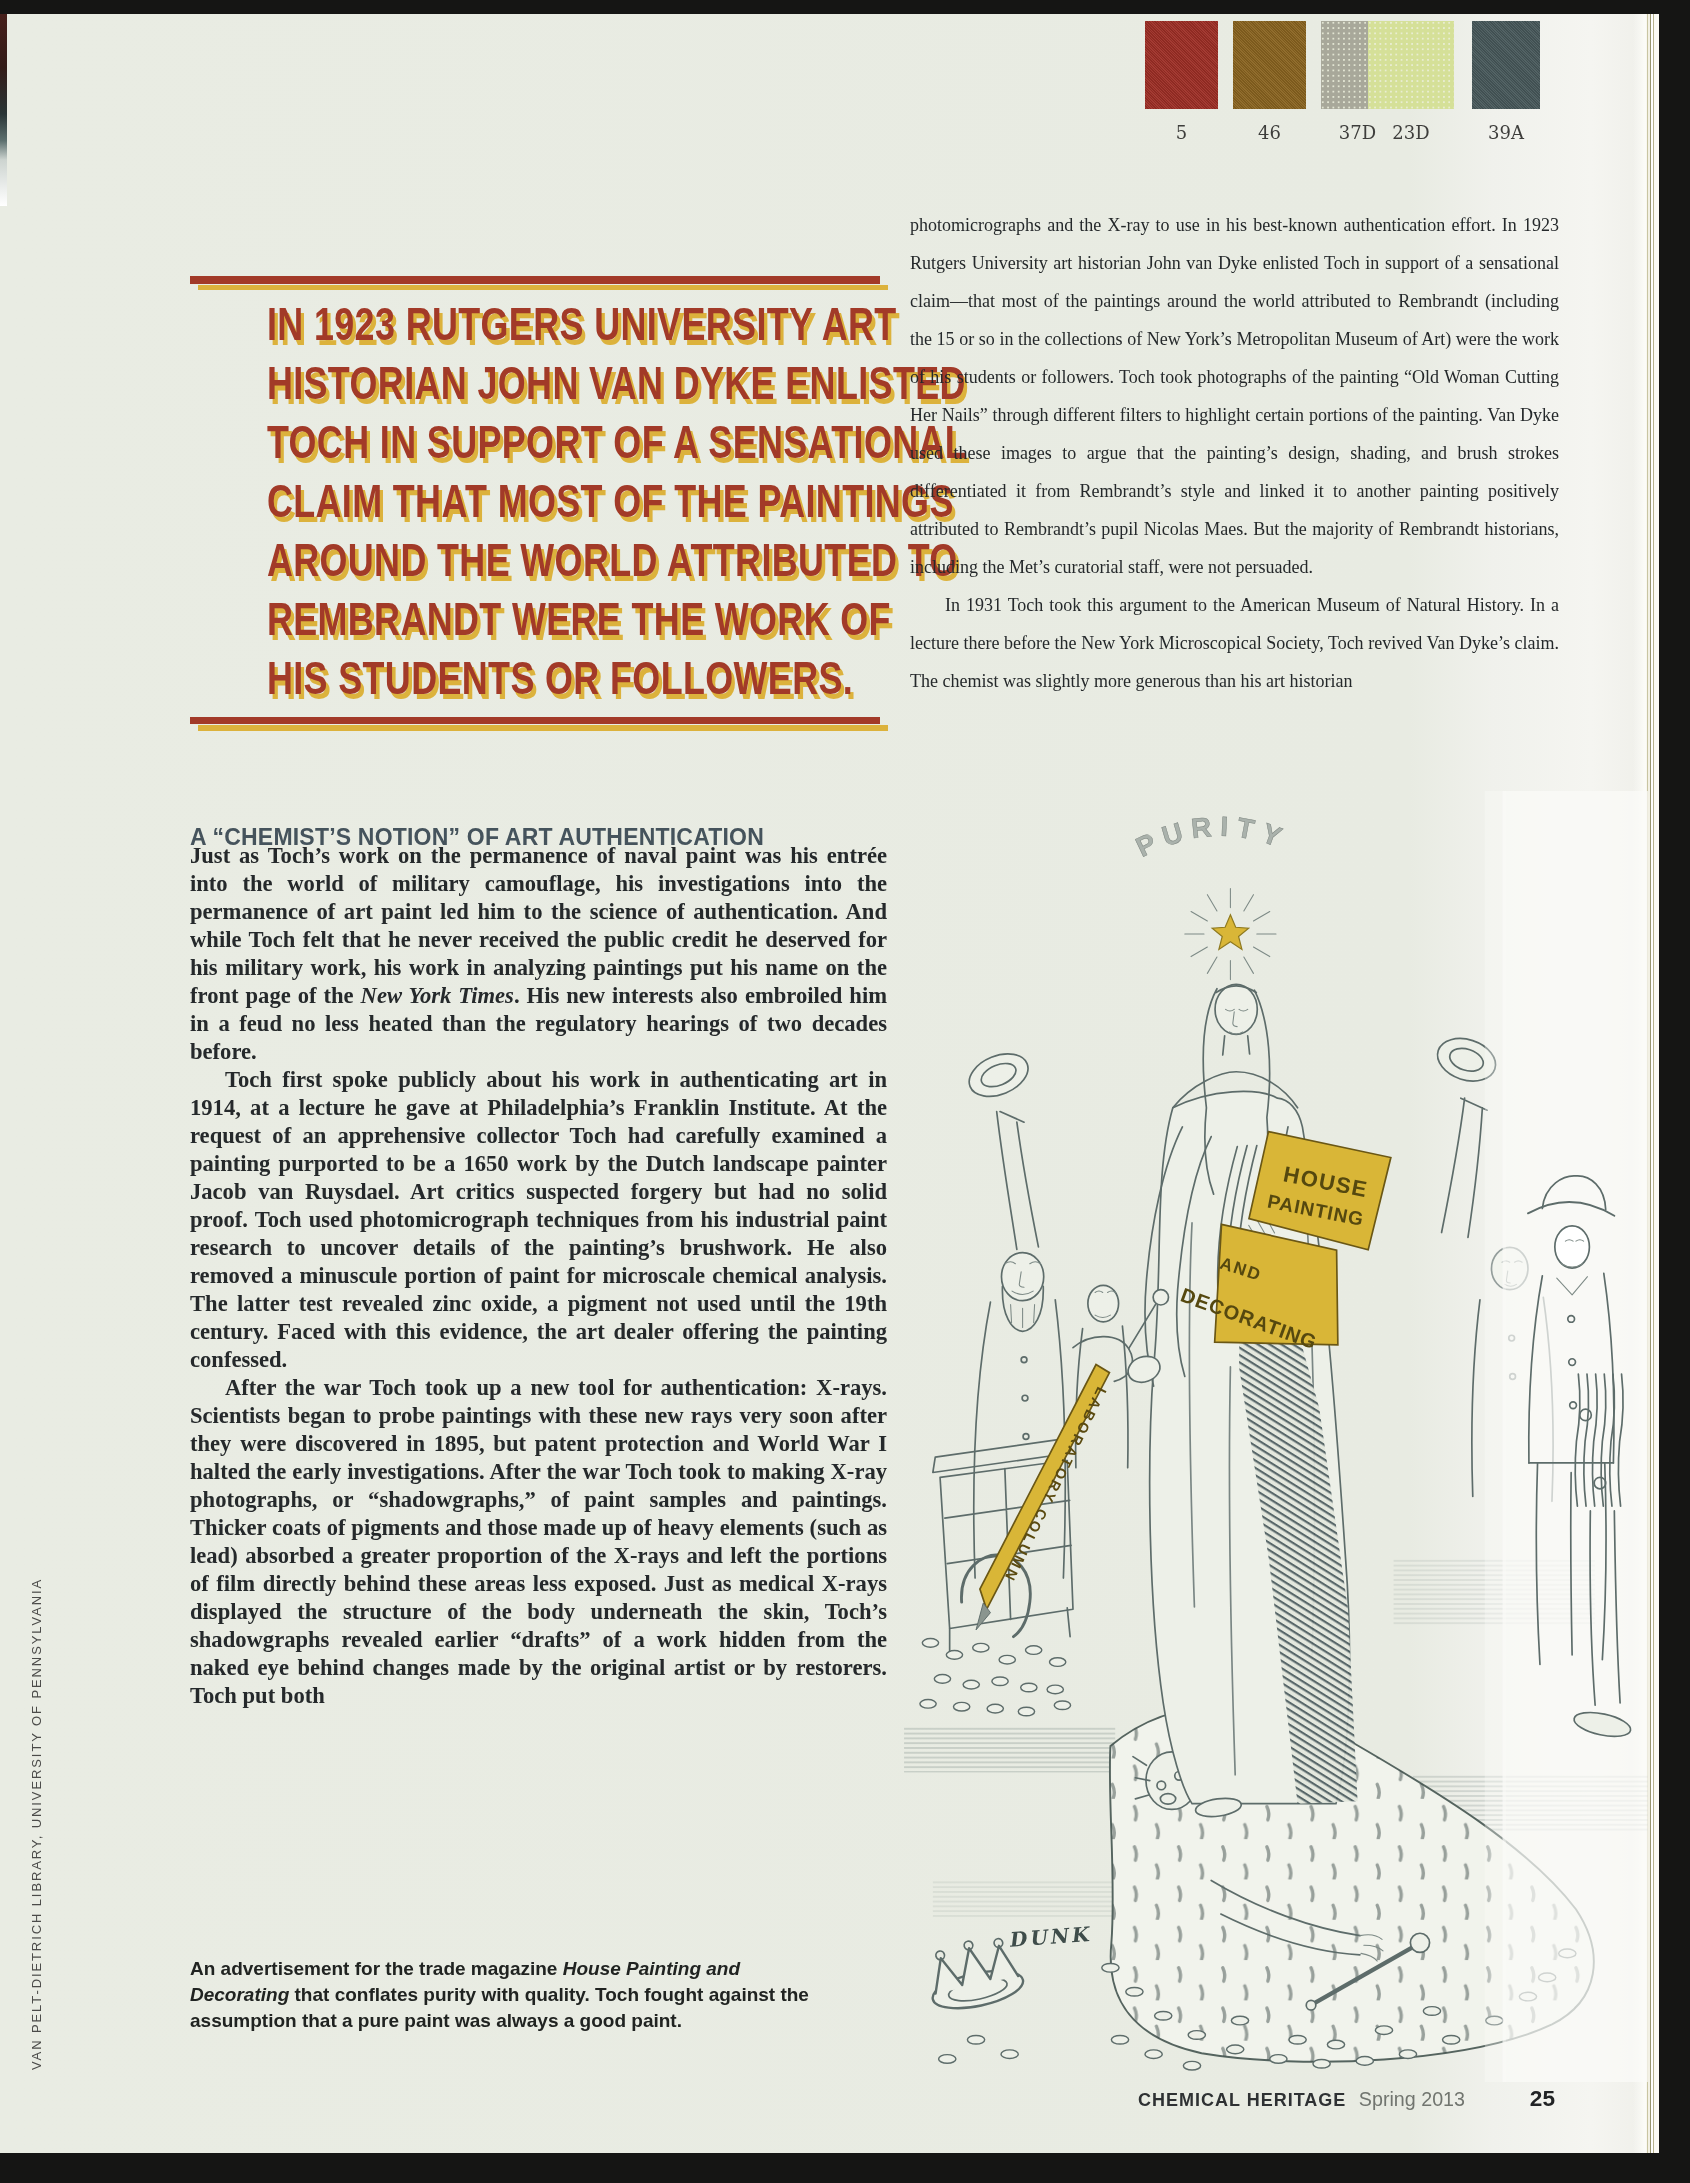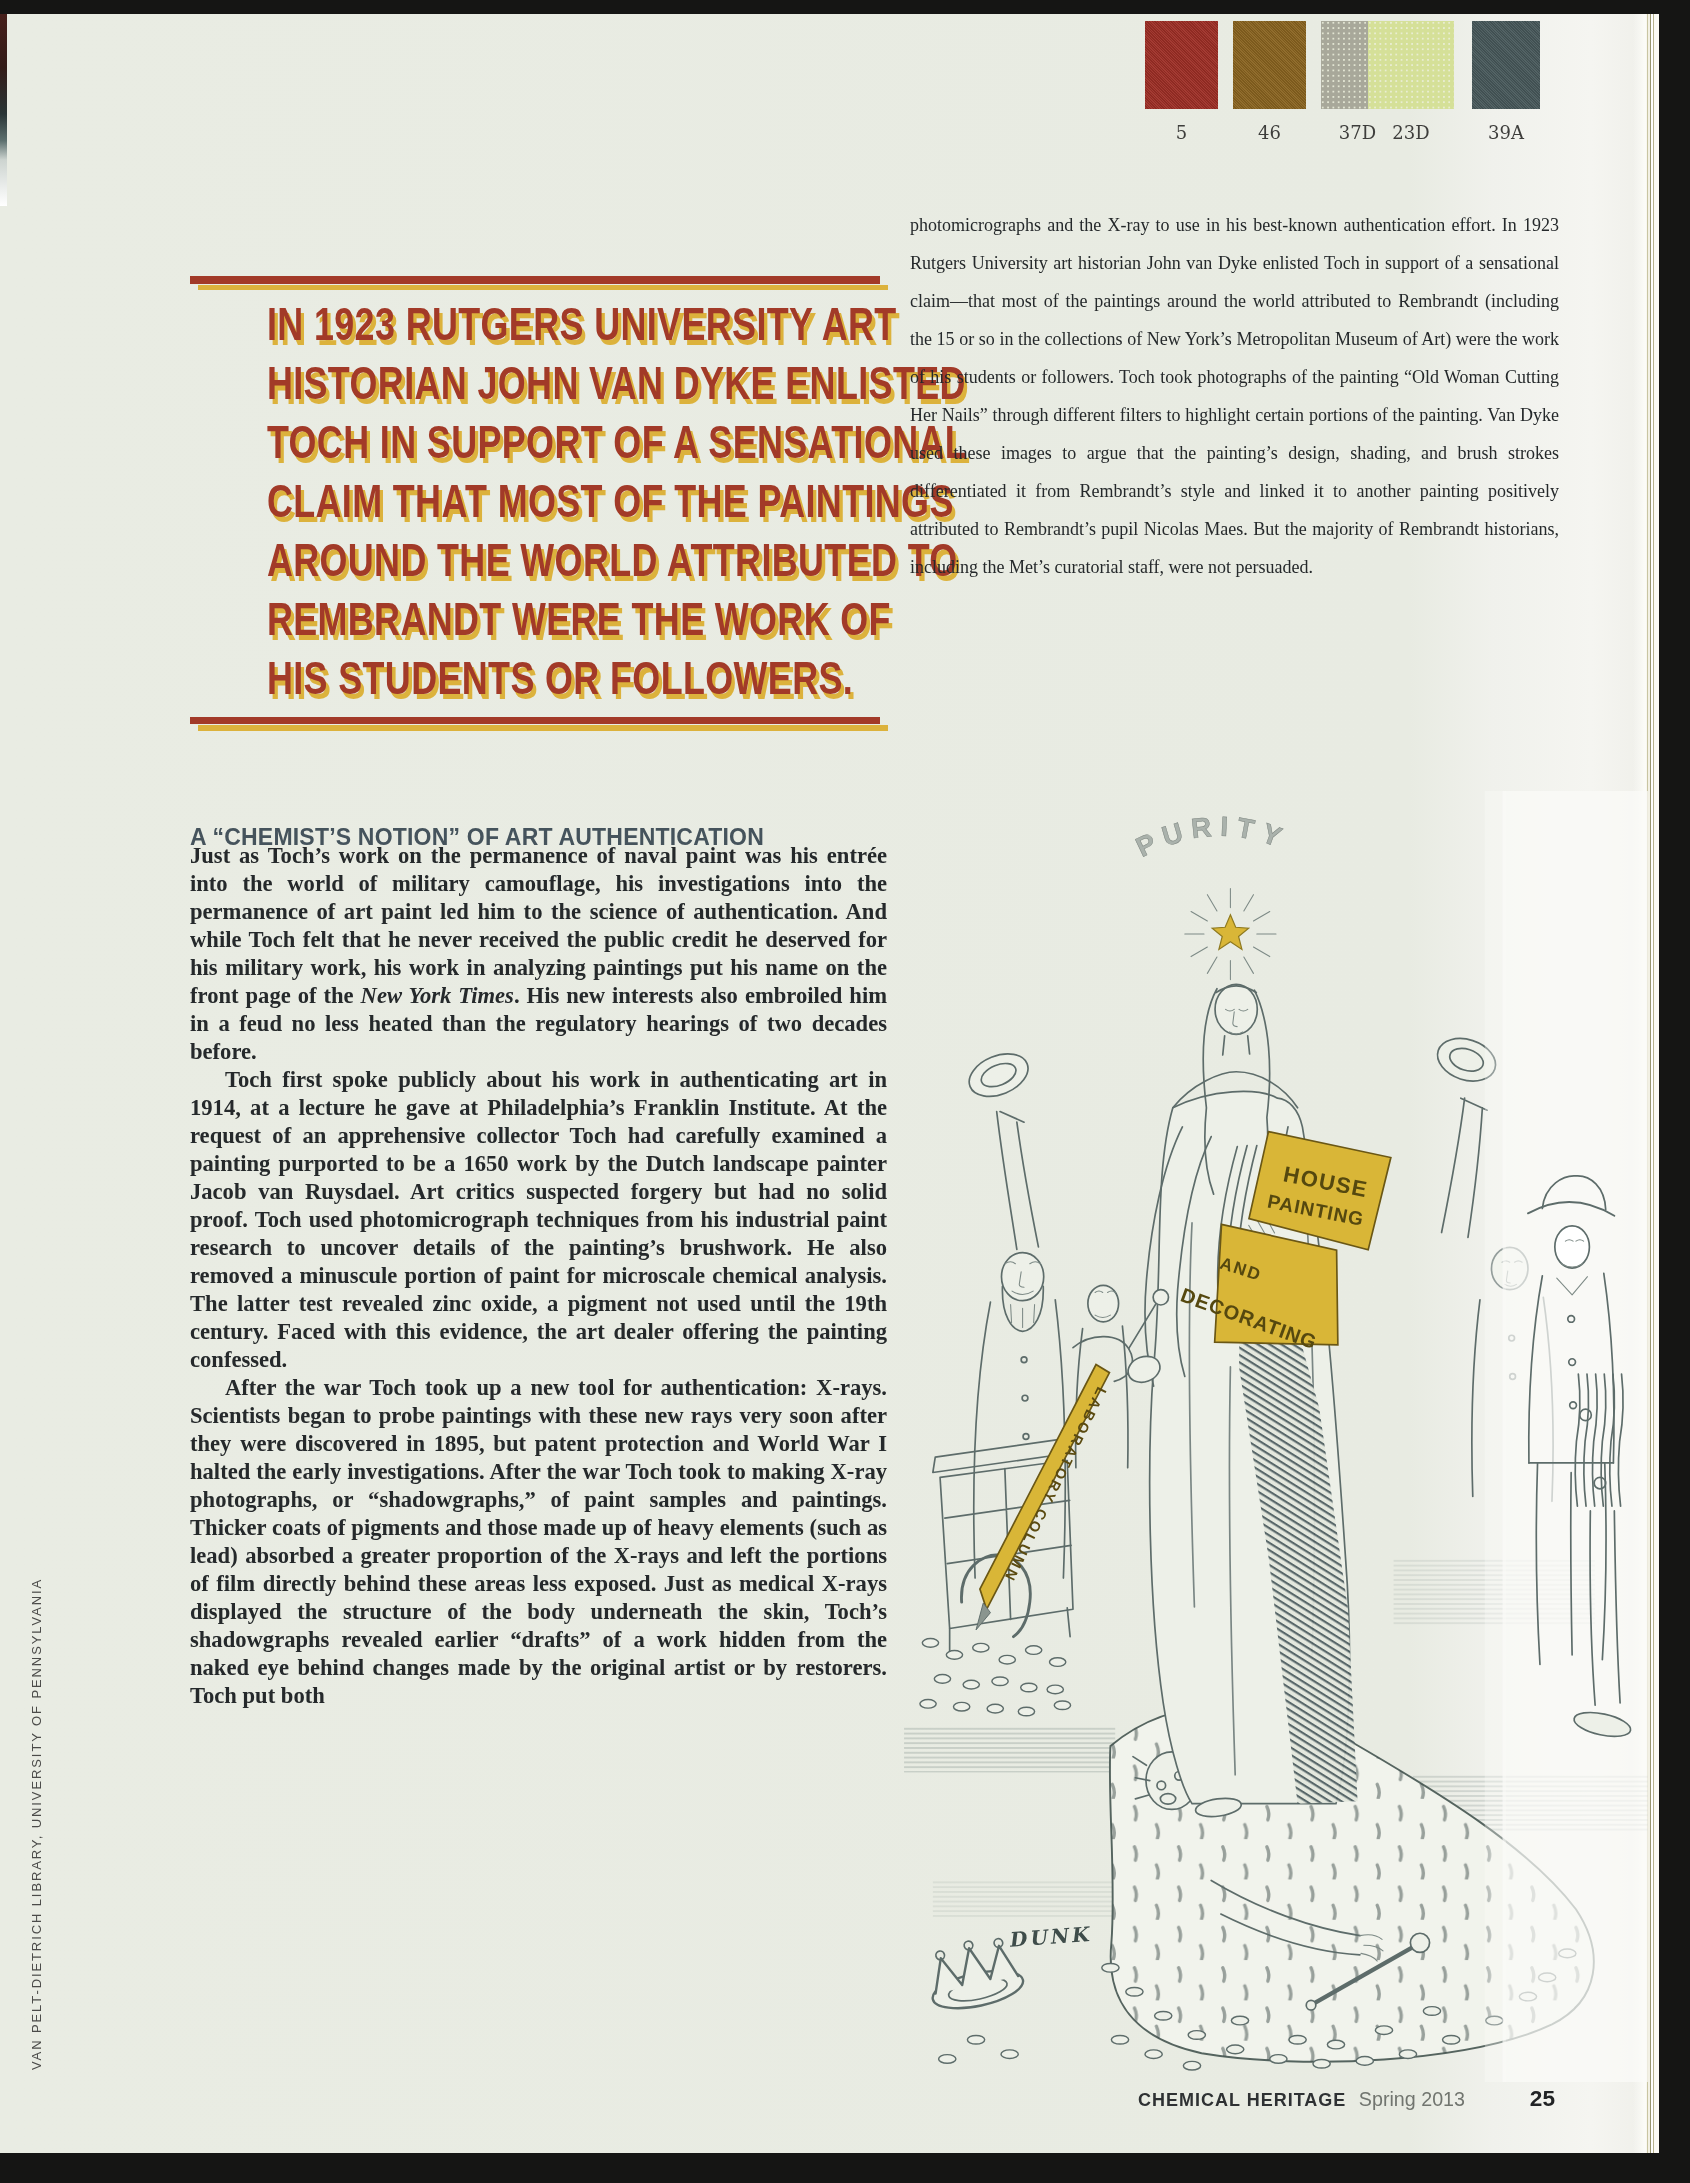--- a/index.html
+++ b/index.html
@@ -142,20 +142,21 @@
   <div class="abs section-heading">A “CHEMIST’S NOTION” OF ART AUTHENTICATION</div>
 
   <div class="abs col col-left">
     <p><span>Just as Toch’s work on the permanence of naval paint was his entrée into the world of military camouflage, his investigations into the permanence of art paint led him to the science of authentication. And while Toch felt that he never received the public credit he deserved for his military work, his work in analyzing paintings put his name on the front page of the </span><i>New York Times</i><span>. His new interests also embroiled him in a feud no less heated than the regulatory hearings of two decades before.</span></p>
     <p class="indent">Toch first spoke publicly about his work in authenticating art in 1914, at a lecture he gave at Philadelphia’s Franklin Institute. At the request of an apprehensive collector Toch had carefully examined a painting purported to be a 1650 work by the Dutch landscape painter Jacob van Ruysdael. Art critics suspected forgery but had no solid proof. Toch used photomicrograph techniques from his industrial paint research to uncover details of the painting’s brushwork. He also removed a minuscule portion of paint for microscale chemical analysis. The latter test revealed zinc oxide, a pigment not used until the 19th century. Faced with this evidence, the art dealer offering the painting confessed.</p>
     <p class="indent">After the war Toch took up a new tool for authentication: X-rays. Scientists began to probe paintings with these new rays very soon after they were discovered in 1895, but patent protection and World War I halted the early investigations. After the war Toch took to making X-ray photographs, or “shadowgraphs,” of paint samples and paintings. Thicker coats of pigments and those made up of heavy elements (such as lead) absorbed a greater proportion of the X-rays and left the portions of film directly behind these areas less exposed. Just as medical X-rays displayed the structure of the body underneath the skin, Toch’s shadowgraphs revealed earlier “drafts” of a work hidden from the naked eye behind changes made by the original artist or by restorers. Toch put both</p>
   </div>
 
   <div class="abs col col-right">
     <p>photomicrographs and the X-ray to use in his best-known authentication effort. In 1923 Rutgers University art historian John van Dyke enlisted Toch in support of a sensational claim—that most of the paintings around the world attributed to Rembrandt (including the 15 or so in the collections of New York’s Metropolitan Museum of Art) were the work of his students or followers. Toch took photographs of the painting “Old Woman Cutting Her Nails” through different filters to highlight certain portions of the painting. Van Dyke used these images to argue that the painting’s design, shading, and brush strokes differentiated it from Rembrandt’s style and linked it to another painting positively attributed to Rembrandt’s pupil Nicolas Maes. But the majority of Rembrandt historians, including the Met’s curatorial staff, were not persuaded.</p>
+    <p class="indent">In 1931 Toch took this argument to the American Museum of Natural History. In a lecture there before the New York Microscopical Society, Toch revived Van Dyke’s claim. The chemist was slightly more generous than his art historian</p>
   </div>
 
   <svg class="abs illo" width="744" height="1291" viewBox="0 0 1550 2690">
     <defs>
       <pattern id="ermine" width="92" height="84" patternUnits="userSpaceOnUse">
         <path d="M20 16 q7 15 2 28" stroke="#3e4c4a" stroke-width="7" fill="none" stroke-linecap="round"></path>
         <path d="M66 54 q7 15 2 28" stroke="#3e4c4a" stroke-width="7" fill="none" stroke-linecap="round"></path>
       </pattern>
       <pattern id="hatchdark" width="13" height="13" patternUnits="userSpaceOnUse" patternTransform="rotate(32)">
         <rect width="13" height="13" fill="#e3e7dd"></rect>
@@ -367,20 +368,23 @@
       <path d="M1330 1010 C1310 1120 1300 1260 1302 1400 M1458 1005 C1475 1120 1482 1260 1478 1400"></path>
       <path d="M1360 1015 L1392 1050 L1424 1012" class="ink-thin"></path>
       <circle cx="1390" cy="1100" r="7"></circle>
         <circle cx="1392" cy="1190" r="7"></circle>
         <circle cx="1394" cy="1280" r="7"></circle>
       <path d="M1302 1400 L1478 1400"></path>
       <path d="M1320 1400 C1315 1550 1318 1700 1325 1820 M1460 1400 C1465 1550 1462 1700 1455 1810 M1390 1420 C1388 1560 1390 1700 1392 1800"></path>
     </g>
   </svg>
 
+  <div class="abs caption">
+    <span>An advertisement for the trade magazine </span><i>House Painting and Decorating</i><span> that conflates purity with quality. Toch fought against the assumption that a pure paint was always a good paint.</span>
+  </div>
 
   <div class="abs side-credit">VAN PELT-DIETRICH LIBRARY, UNIVERSITY OF PENNSYLVANIA</div>
 
   <div class="abs footer">
     <span class="f-mag">CHEMICAL HERITAGE</span>
     <span class="f-issue">Spring 2013</span>
     <span class="f-spacer"></span>
     <span class="f-num">25</span>
   </div>
 </div>

